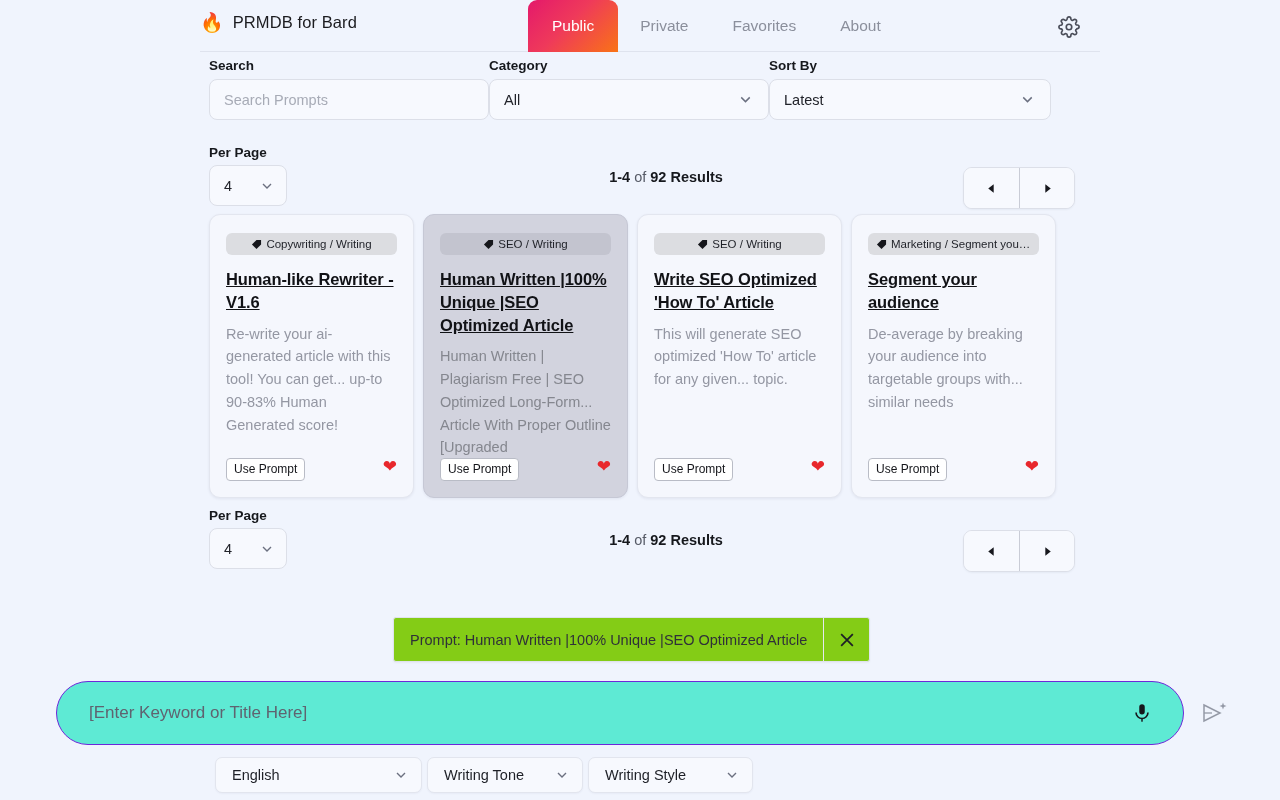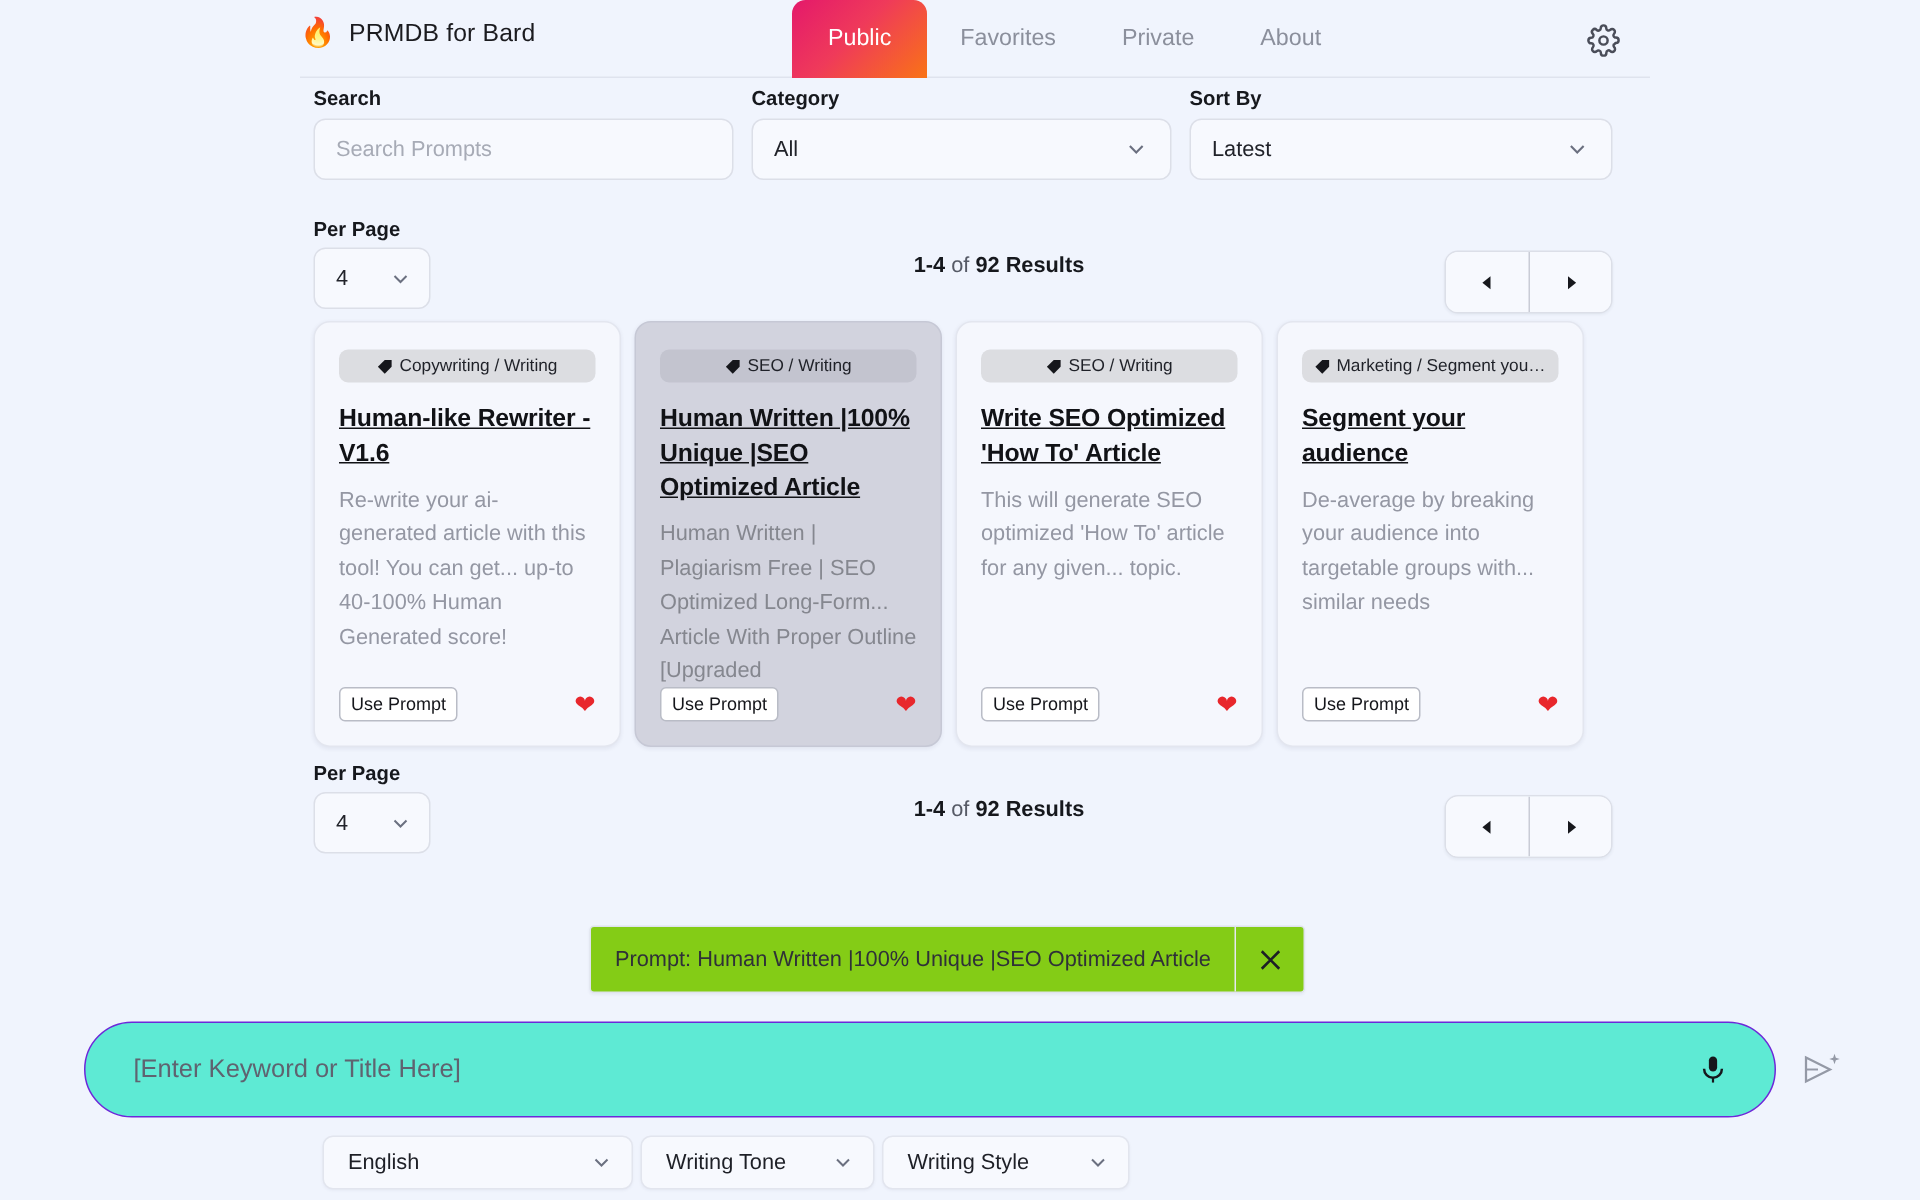--- a/index.html
+++ b/index.html
@@ -36,21 +36,21 @@
     padding: 0 24px;
   }
   .gear-btn {
     position: absolute; right: 20px; top: 16px;
     width: 22px; height: 22px; cursor: pointer; color: #4a4d59;
   }
 
   
   .filters { position: absolute; left: 209px; top: 58px; width: 866px; }
   .field-label { font-size: 13.5px; font-weight: bold; color: #16181d; margin-bottom: 6px; }
-  .row-filters { display: flex; gap: 12px; }
+  .row-filters { display: flex; }
   .f-search { width: 280px; }
   .f-cat { width: 280px; }
   .f-sort { width: 282px; }
 
   .input-box {
     height: 41px; background: #f7f9fe; border: 1px solid #dcdfe8;
     border-radius: 8px; display: flex; align-items: center; padding: 0 14px;
     font-size: 14.5px; color: #2a2c33; width: 100%;
     font-family: inherit;
   }
@@ -106,21 +106,21 @@
   .tag-text { overflow: hidden; text-overflow: ellipsis; white-space: nowrap; }
   .card-title {
     margin-top: 13px; font-size: 16.5px; font-weight: bold; color: #111216;
     line-height: 1.38; letter-spacing: -.1px; text-decoration: underline;
   }
   .card-desc {
     margin-top: 9px; font-size: 14.5px; color: #9497a3; line-height: 1.57;
   }
   .card.selected .card-desc { color: #85878f; }
   .card-footer { position: absolute; left: 16px; right: 16px; bottom: 16px;
-    display: flex; align-items: center; justify-content: space-between; }
+    display: flex; align-items: flex-start; justify-content: space-between; }
   .use-prompt {
     background: #ffffff; border: 1px solid #b9bcc6; border-radius: 4px;
     font-size: 12px; color: #15161b; padding: 4px 7px; cursor: pointer;
     font-family: inherit; line-height: 1.1;
   }
   .heart { color: #e8272c; font-size: 17px; line-height: 1; cursor: pointer; }
 
   
   .prompt-chip {
     position: absolute; left: 393px; top: 617px; height: 45px;
@@ -172,22 +172,22 @@
 <div class="page">
 
   <div class="header">
     <div class="brand">
       <span class="flame">🔥</span>
       <span class="brand-title">PRMDB for Bard</span>
     </div>
 
     <div class="tabs">
       <button class="tab active">Public</button>
+      <button class="tab">Private</button>
       <button class="tab">Favorites</button>
-      <button class="tab">Private</button>
       <button class="tab">About</button>
     </div>
 
     <div class="gear-btn">
       <svg viewBox="0 0 24 24" width="22" height="22" fill="none" stroke="currentColor" stroke-width="1.8">
         <circle cx="12" cy="12" r="3"></circle>
         <path d="M19.4 15a1.65 1.65 0 0 0 .33 1.82l.06.06a2 2 0 1 1-2.83 2.83l-.06-.06a1.65 1.65 0 0 0-1.82-.33 1.65 1.65 0 0 0-1 1.51V21a2 2 0 1 1-4 0v-.09A1.65 1.65 0 0 0 9 19.4a1.65 1.65 0 0 0-1.82.33l-.06.06a2 2 0 1 1-2.83-2.83l.06-.06a1.65 1.65 0 0 0 .33-1.82 1.65 1.65 0 0 0-1.51-1H3a2 2 0 1 1 0-4h.09A1.65 1.65 0 0 0 4.6 9a1.65 1.65 0 0 0-.33-1.82l-.06-.06a2 2 0 1 1 2.83-2.83l.06.06A1.65 1.65 0 0 0 9 4.6a1.65 1.65 0 0 0 1-1.51V3a2 2 0 1 1 4 0v.09a1.65 1.65 0 0 0 1 1.51 1.65 1.65 0 0 0 1.82-.33l.06-.06a2 2 0 1 1 2.83 2.83l-.06.06A1.65 1.65 0 0 0 19.4 9c.14.35.42.63.77.77H21a2 2 0 1 1 0 4h-.09c-.35.14-.63.42-.77.77z"></path>
       </svg>
     </div>
   </div>
@@ -258,21 +258,21 @@
       <div class="card-inner">
         <div class="tag">
           <span class="tag-icon">
             <svg viewBox="0 0 24 24" width="11" height="11" fill="currentColor">
                 <path d="M2 12 L12 2 L22 2 L22 12 L12 22 Z"></path>
               </svg>
           </span>
           <span class="tag-text">Copywriting / Writing</span>
         </div>
         <div class="card-title">Human-like Rewriter - V1.6</div>
-        <div class="card-desc">Re-write your ai-generated article with this tool! You can get... up-to 40-100% Human Generated score!</div>
+        <div class="card-desc">Re-write your ai-generated article with this tool! You can get... up-to 90-83% Human Generated score!</div>
       </div>
       <div class="card-footer">
         <button class="use-prompt">Use Prompt</button>
         <span class="heart">❤</span>
       </div>
     </div>
 
     <div class="card selected">
       <div class="card-inner">
         <div class="tag">

